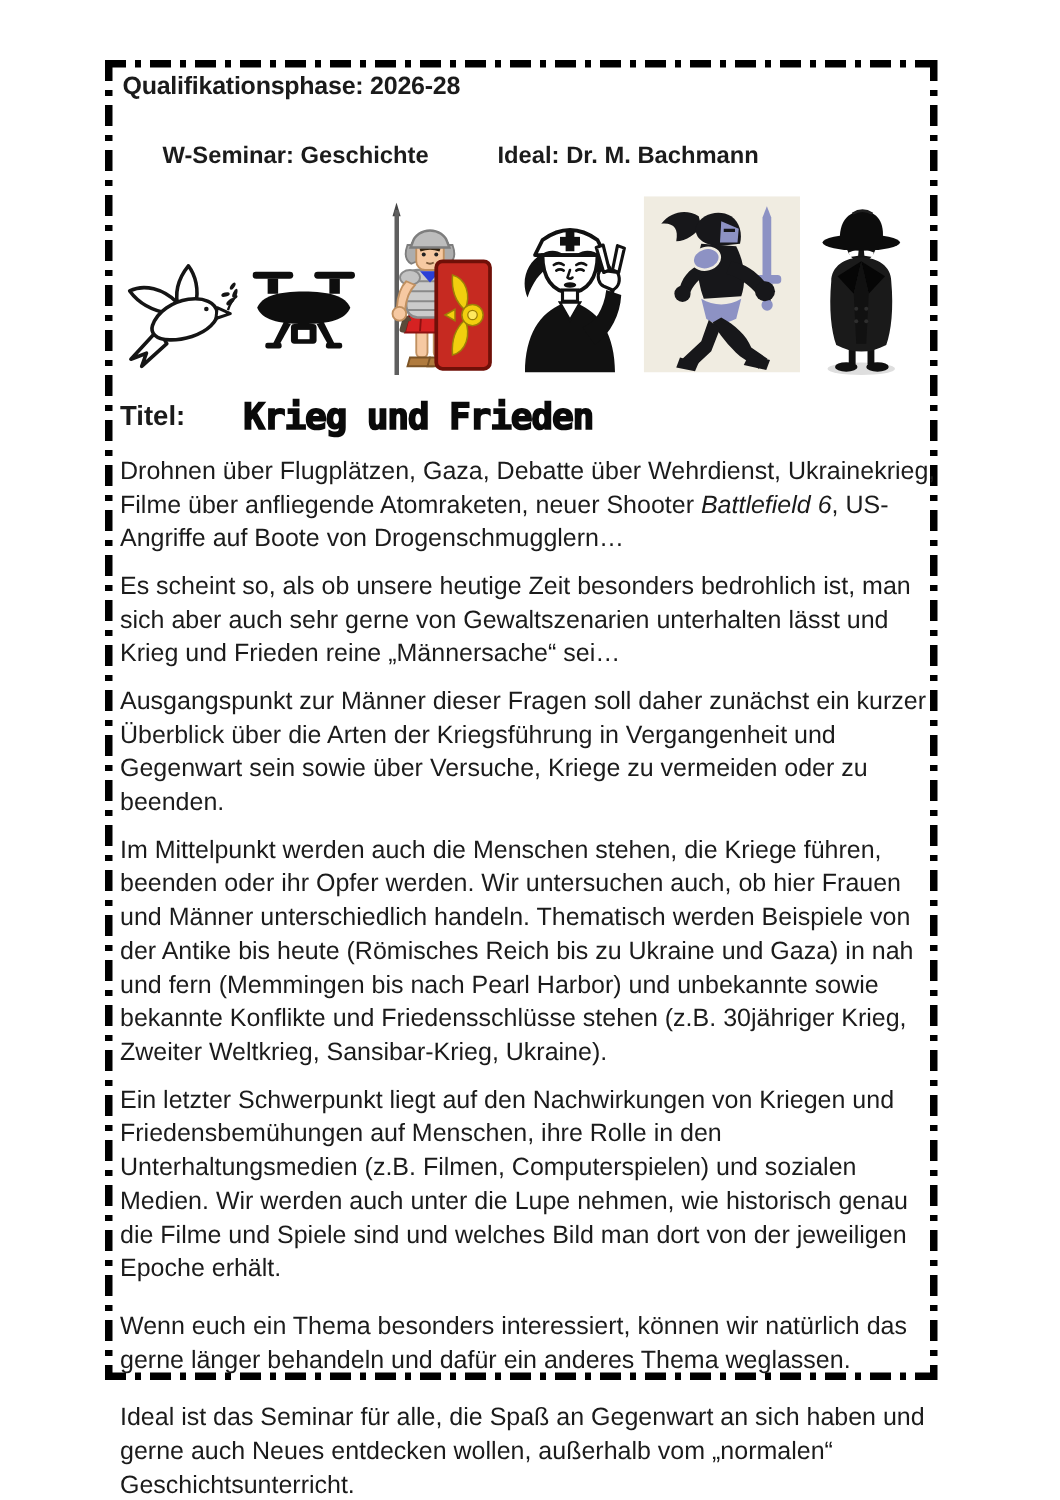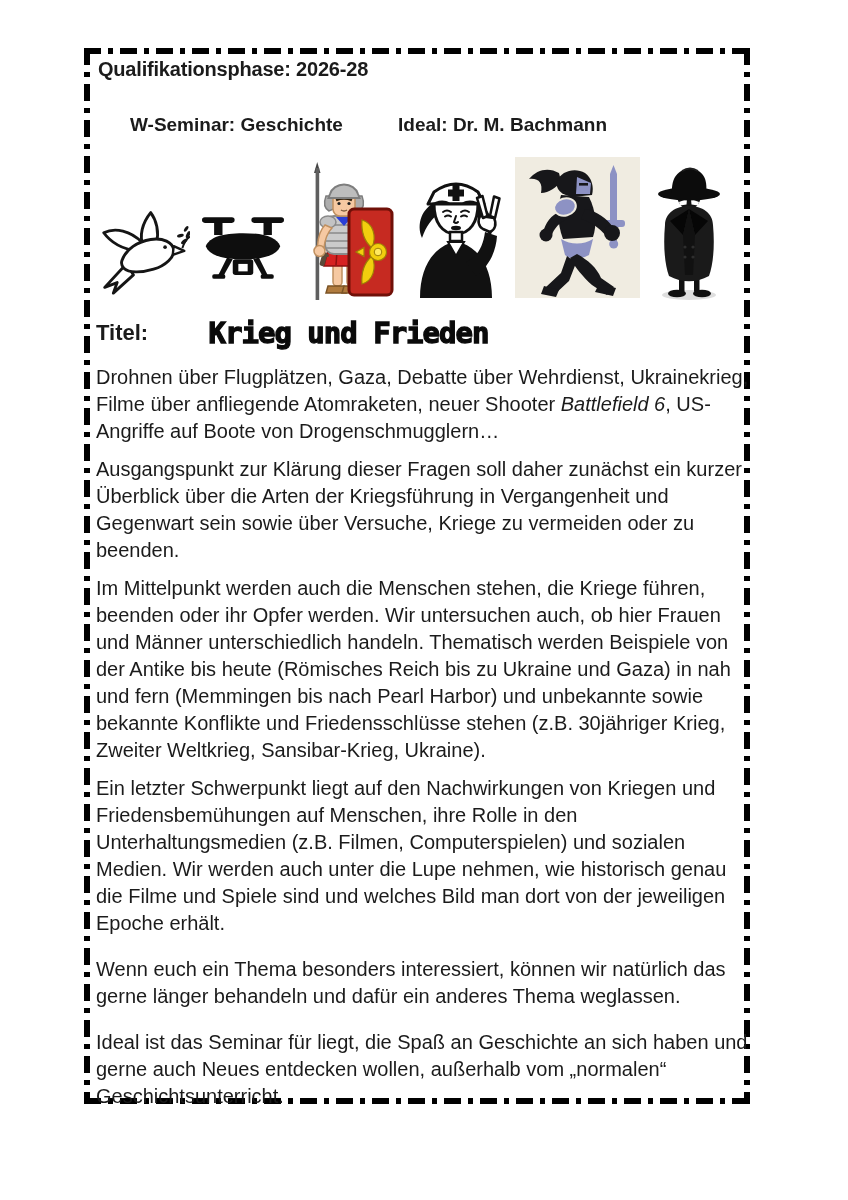--- a/index.html
+++ b/index.html
@@ -17,21 +17,21 @@
 
   .qual{position:absolute;left:14px;top:10px;font-size:20px;font-weight:bold;letter-spacing:-0.2px;}
   .subhead{position:absolute;top:66px;left:0;width:100%;font-size:19px;font-weight:bold;}
   .subhead .sem{position:absolute;left:46px;}
   .subhead .leit{position:absolute;left:314px;}
 
   .icon{position:absolute;display:block;}
 
   .titlerow{position:absolute;left:12px;top:268px;width:640px;}
   .titlelabel{font-size:22px;font-weight:bold;display:inline-block;vertical-align:middle;}
-  .bigtitle{display:inline-block;vertical-align:middle;margin-left:56px;
+  .bigtitle{display:inline-block;vertical-align:middle;margin-left:42px;
     font-family:"DejaVu Sans Mono",monospace;font-weight:bold;font-size:29px;
     letter-spacing:-1px;-webkit-text-stroke:1.3px #0a0a0a;color:#0a0a0a;white-space:nowrap;}
 
   .bodytext{position:absolute;left:12px;top:316px;width:654px;font-size:20px;line-height:27px;}
   .bodytext p{margin:0 0 11px 0;}
   .bodytext p.sp{margin-top:19px;}
   .it{font-style:italic;}
   .bd{font-weight:normal;}
 </style>
 </head>
@@ -199,19 +199,20 @@
     <path d="M32 8 Q40 3 48 8" stroke="#1f1f1f" stroke-width="2" fill="none"></path>
   </svg>
 
   <div class="titlerow">
     <span class="titlelabel">Titel:</span>
     <span class="bigtitle">Krieg und Frieden</span>
   </div>
 
   <div class="bodytext">
     <p><span>Drohnen über Flugplätzen, Gaza, Debatte über Wehrdienst, Ukrainekrieg, Filme über anfliegende Atomraketen, neuer Shooter </span><span class="it">Battlefield 6</span><span>, US- Angriffe auf Boote von Drogenschmugglern…</span></p>
-    <p>Ausgangspunkt zur Klärung dieser Fragen soll daher zunächst ein kurzer Überblick über die Arten der Kriegsführung in Vergangenheit und Gegenwart sein sowie über Versuche, Kriege zu vermeiden oder zu beenden.</p>
+    <p>Es scheint so, als ob unsere heutige Zeit besonders bedrohlich ist, man sich aber auch sehr gerne von Gewaltszenarien unterhalten lässt und Krieg und Frieden reine „Männersache“ sei…</p>
+    <p>Ausgangspunkt zur Männer dieser Fragen soll daher zunächst ein kurzer Überblick über die Arten der Kriegsführung in Vergangenheit und Gegenwart sein sowie über Versuche, Kriege zu vermeiden oder zu beenden.</p>
     <p>Im Mittelpunkt werden auch die Menschen stehen, die Kriege führen, beenden oder ihr Opfer werden. Wir untersuchen auch, ob hier Frauen und Männer unterschiedlich handeln. Thematisch werden Beispiele von der Antike bis heute (Römisches Reich bis zu Ukraine und Gaza) in nah und fern (Memmingen bis nach Pearl Harbor) und unbekannte sowie bekannte Konflikte und Friedensschlüsse stehen (z.B. 30jähriger Krieg, Zweiter Weltkrieg, Sansibar-Krieg, Ukraine).</p>
     <p>Ein letzter Schwerpunkt liegt auf den Nachwirkungen von Kriegen und Friedensbemühungen auf Menschen, ihre Rolle in den Unterhaltungsmedien (z.B. Filmen, Computerspielen) und sozialen Medien. Wir werden auch unter die Lupe nehmen, wie historisch genau die Filme und Spiele sind und welches Bild man dort von der jeweiligen Epoche erhält.</p>
     <p class="sp">Wenn euch ein Thema besonders interessiert, können wir natürlich das gerne länger behandeln und dafür ein anderes Thema weglassen.</p>
-    <p class="sp"><span>Ideal ist das Seminar für liegt, die Spaß an Geschichte an sich haben </span><span class="bd">und</span><span> gerne auch Neues entdecken wollen, außerhalb vom „normalen“ Geschichtsunterricht.</span></p>
+    <p class="sp"><span>Ideal ist das Seminar für alle, die Spaß an Gegenwart an sich haben </span><span class="bd">und</span><span> gerne auch Neues entdecken wollen, außerhalb vom „normalen“ Geschichtsunterricht.</span></p>
   </div>
 </div>
 
 </body></html>

